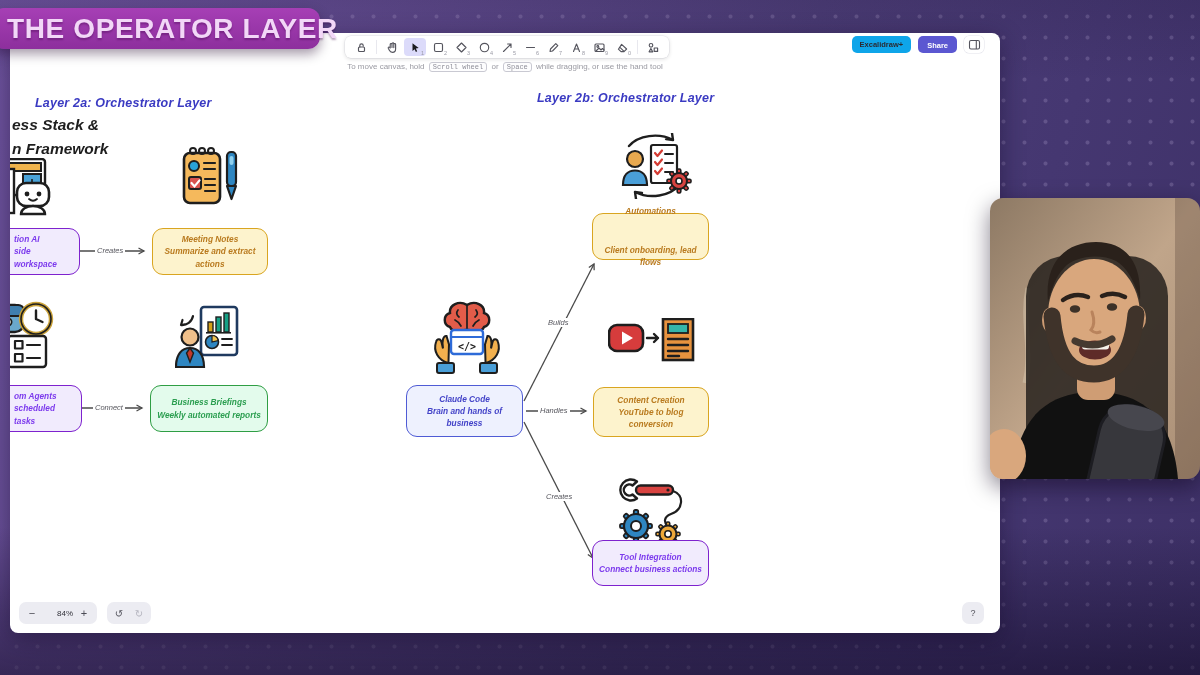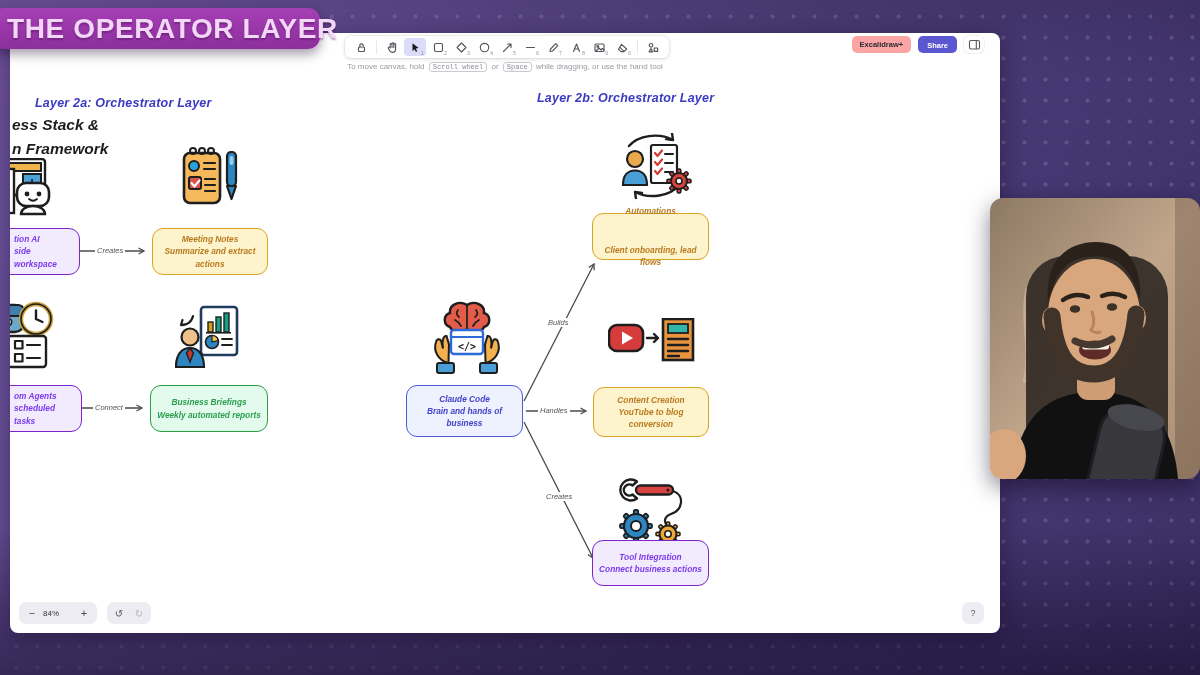--- a/index.html
+++ b/index.html
@@ -28,33 +28,33 @@
   .tool svg { stroke:#55555e; fill:none; stroke-width:1.15; stroke-linecap:round; stroke-linejoin:round; }
   .tool .k { position:absolute; right:2px; bottom:0px; font-size:5.5px; color:#9a9aa5; }
   .tb-sep { width:1px; height:14px; background:#e8e8ee; margin:0 3px; }
 
   .hint { position:absolute; left:0; right:0; top:29px; text-align:center; font-size:8px; color:#9a9aa2; z-index:4; }
   .hint kbd { display:inline-block; border:1px solid #c9c9d2; border-radius:3px; padding:0 3px;
     font-family:"Liberation Mono", monospace; font-size:7px; color:#8f8f99; background:#fdfdfe; margin:0 2px; }
 
   
   .topright { position:absolute; right:16px; top:3px; display:flex; gap:7px; align-items:center; z-index:5; }
-  .btn-light { height:17px; padding:0 8px; border:none; border-radius:5px; background:#fca5a5;
+  .btn-light { height:17px; padding:0 8px; border:none; border-radius:5px; background:#0ea5e9;
     font-size:7.5px; color:#2b2b33; font-weight:bold; cursor:pointer; }
   .btn-share { height:17px; padding:5px 9px; border:none; border-radius:5px; background:#5b57d1;
     font-size:7.5px; color:#ffffff; font-weight:bold; cursor:pointer; }
   .btn-lib { width:20px; height:17px; border:none; border-radius:5px; background:#fff;
     box-shadow:0 0 0 .5px #e2e2ea; display:flex; align-items:center; justify-content:center; cursor:pointer; }
   .btn-lib svg { stroke:#55555e; fill:none; stroke-width:1.1; }
 
   
   .zoombar { position:absolute; left:9px; bottom:9px; height:22px; display:flex; align-items:center;
     background:#ececf2; border-radius:7px; padding:0 2px; z-index:5; }
   .zoombar .zbtn { width:22px; height:20px; border:none; background:transparent; font-size:11px; color:#4b4b55; cursor:pointer; }
-  .zoombar .zval { font-size:8px; color:#33333b; min-width:30px; text-align:left; }
+  .zoombar .zval { font-size:8px; color:#33333b; min-width:30px; text-align:right; }
   .histbar { position:absolute; left:97px; bottom:9px; height:22px; display:flex; align-items:center;
     background:#ececf2; border-radius:7px; padding:0 3px; gap:2px; z-index:5; }
   .histbar .hbtn { width:18px; height:20px; border:none; background:transparent; font-size:10px; color:#55555e; cursor:pointer; }
   .histbar .hbtn.dim { color:#b6b6c0; }
   .helpbtn { position:absolute; right:16px; bottom:9px; width:22px; height:22px; border:none; border-radius:7px;
     background:#ececf2; font-size:9px; color:#55555e; cursor:pointer; z-index:5; }
 
   
   .cv-heading { position:absolute; font-size:12.5px; font-weight:bold; font-style:italic;
     color:#3a3ac2; letter-spacing:.2px; white-space:nowrap; z-index:3; }

